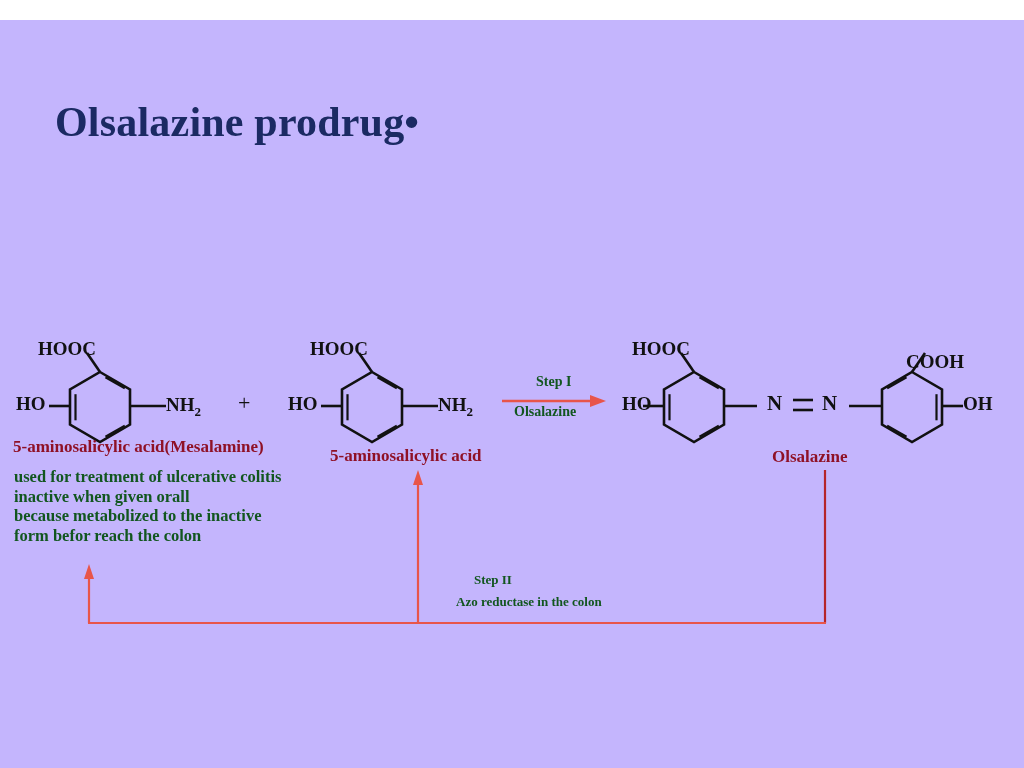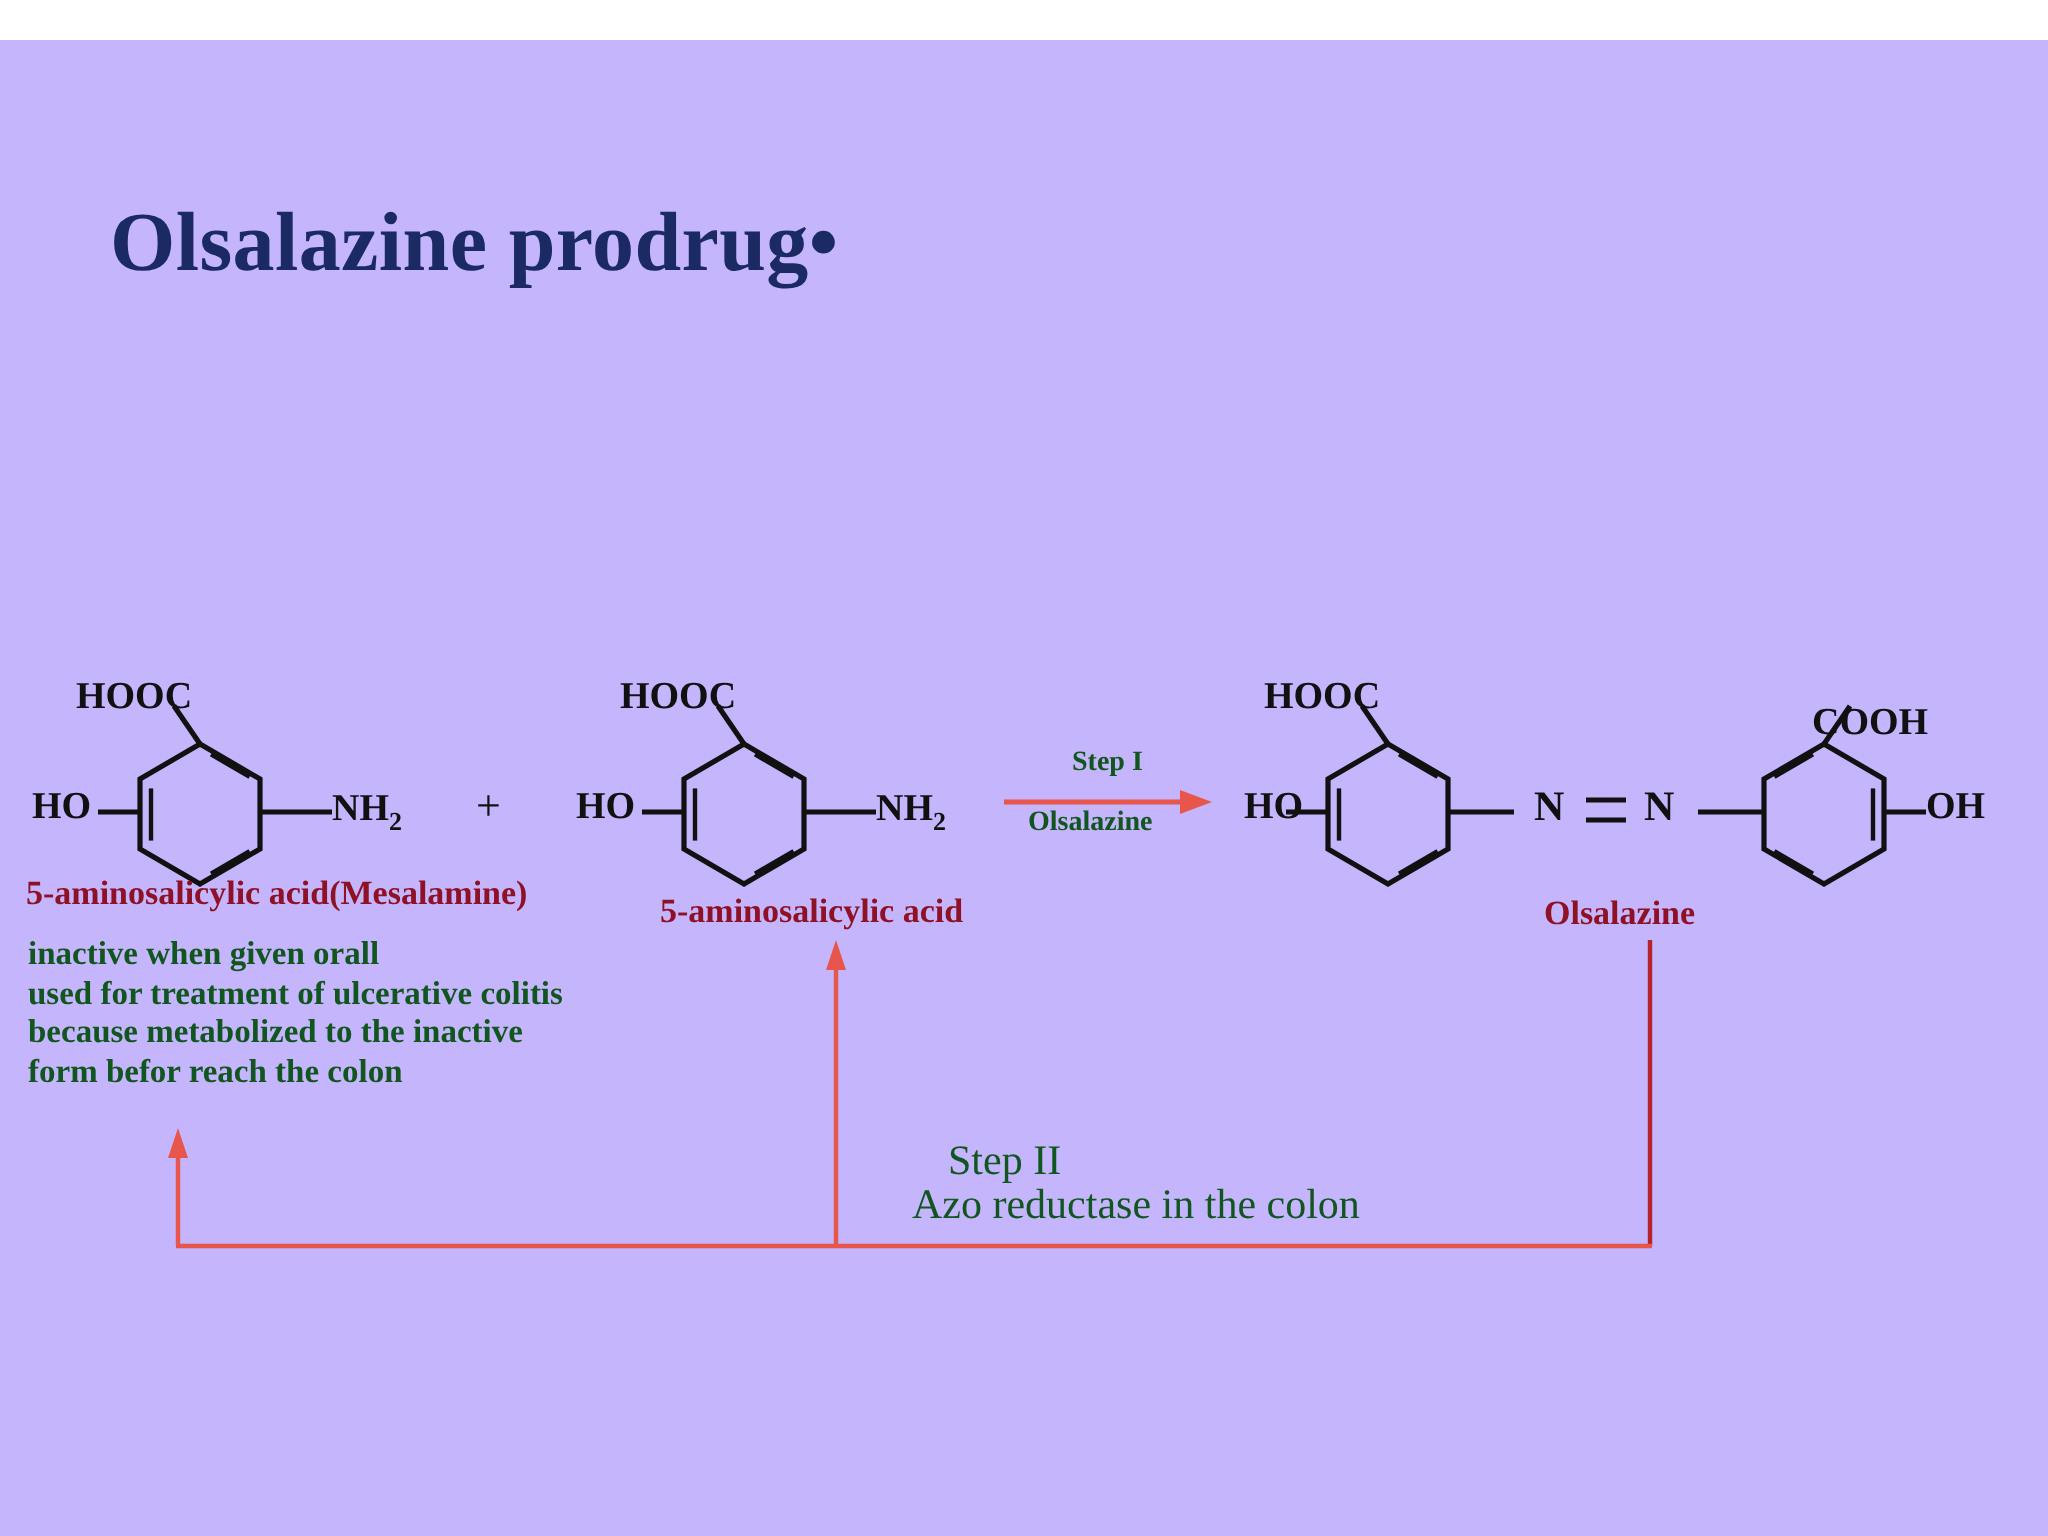--- a/index.html
+++ b/index.html
@@ -71,22 +71,22 @@
   }
   .step2-block {
     position: absolute;
     left: 456px;
     top: 549px;
     line-height: 22px;
     text-align: left;
   }
   .step2-block div {
     color: #12561f;
-    font-weight: normal;
-    font-size: 21px;
+    font-weight: bold;
+    font-size: 13px;
     white-space: nowrap;
   }
   .step2-block .s2-title {
     padding-left: 18px;
   }
 </style>
 </head>
 <body>
 
 <div id="slide">
@@ -169,22 +169,22 @@
   <div class="cap" style="left:767px; top:371px; font-size:21px; color:#111111;">N</div>
   <div class="cap" style="left:822px; top:371px; font-size:21px; color:#111111;">N</div>
   <div class="cap" style="left:906px; top:331px; font-size:19px; color:#111111;">COOH</div>
   <div class="cap" style="left:963px; top:373px; font-size:19px; color:#111111;">OH</div>
 
   <div class="cap cap-red" style="left:13px; top:417px;">5-aminosalicylic acid(Mesalamine)</div>
   <div class="cap cap-red" style="left:330px; top:426px;">5-aminosalicylic acid</div>
   <div class="cap cap-red" style="left:772px; top:427px;">Olsalazine</div>
 
   <div class="desc-block">
+    <div>used for treatment of ulcerative colitis</div>
     <div>inactive when given orall</div>
-    <div>used for treatment of ulcerative colitis</div>
     <div>because metabolized to the inactive</div>
     <div>form befor reach the colon</div>
   </div>
 
   <div class="step2-block">
     <div class="s2-title">Step II</div>
     <div>Azo reductase in the colon</div>
   </div>
 
 </div>

